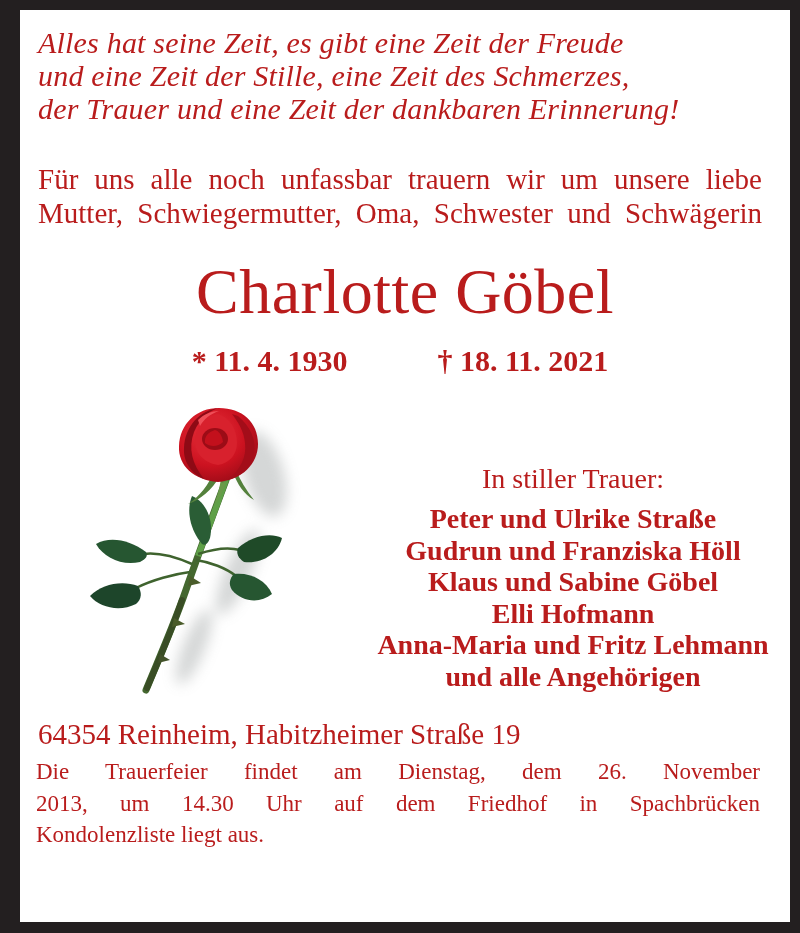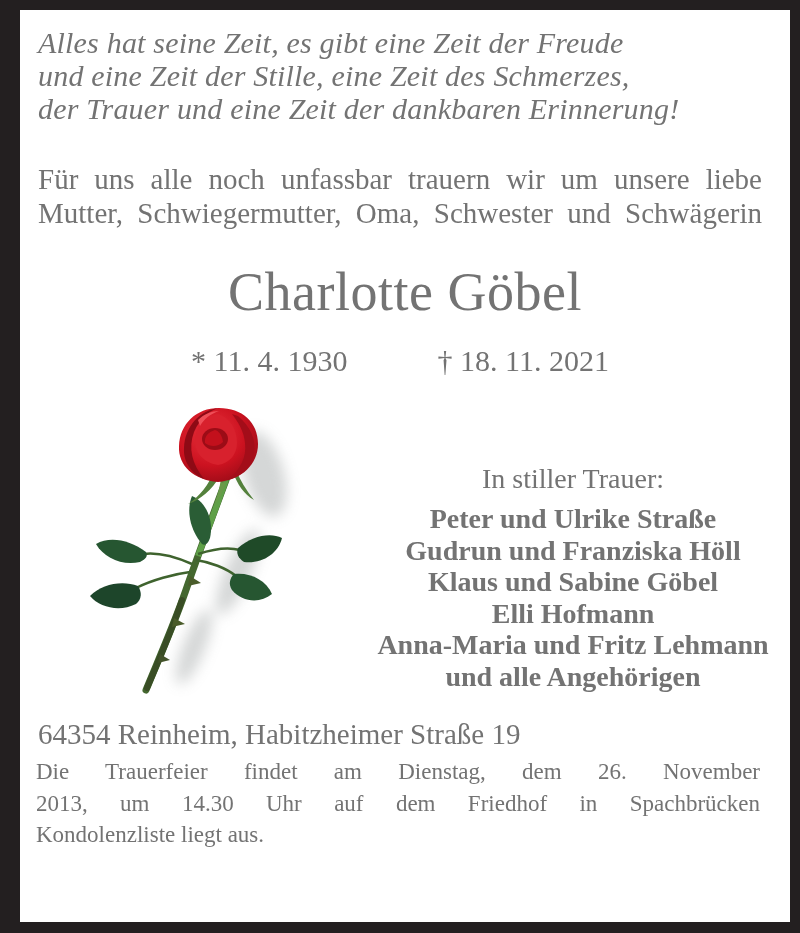--- a/index.html
+++ b/index.html
@@ -17,21 +17,21 @@
     background: #231f20;
   }
   .page {
     position: absolute;
     left: 20px;
     top: 10px;
     width: 770px;
     height: 912px;
     background: #ffffff;
     font-family: "Liberation Serif", "DejaVu Serif", serif;
-    color: #737373;
+    color: #b91c1c;
   }
   
   .epigraph {
     position: absolute;
     left: 18px;
     top: 16px;
     width: 660px;
     font-style: italic;
     font-size: 30px;
     line-height: 33px;
@@ -49,35 +49,36 @@
     text-align: justify;
     text-align-last: justify;
   }
   .name {
     position: absolute;
     left: 0;
     top: 238px;
     width: 770px;
     margin: 0;
     text-align: center;
-    font-size: 54px;
+    font-size: 64px;
     font-weight: normal;
     line-height: 88px;
     letter-spacing: 0.5px;
   }
   .dates {
     position: absolute;
     left: 18px;
     top: 334px;
     width: 724px;
     display: flex;
     justify-content: center;
     gap: 90px;
     font-size: 30px;
     line-height: 34px;
+    font-weight: bold;
   }
   .rose {
     position: absolute;
     left: 46px;
     top: 392px;
   }
   .mourners {
     position: absolute;
     left: 353px;
     top: 452px;

